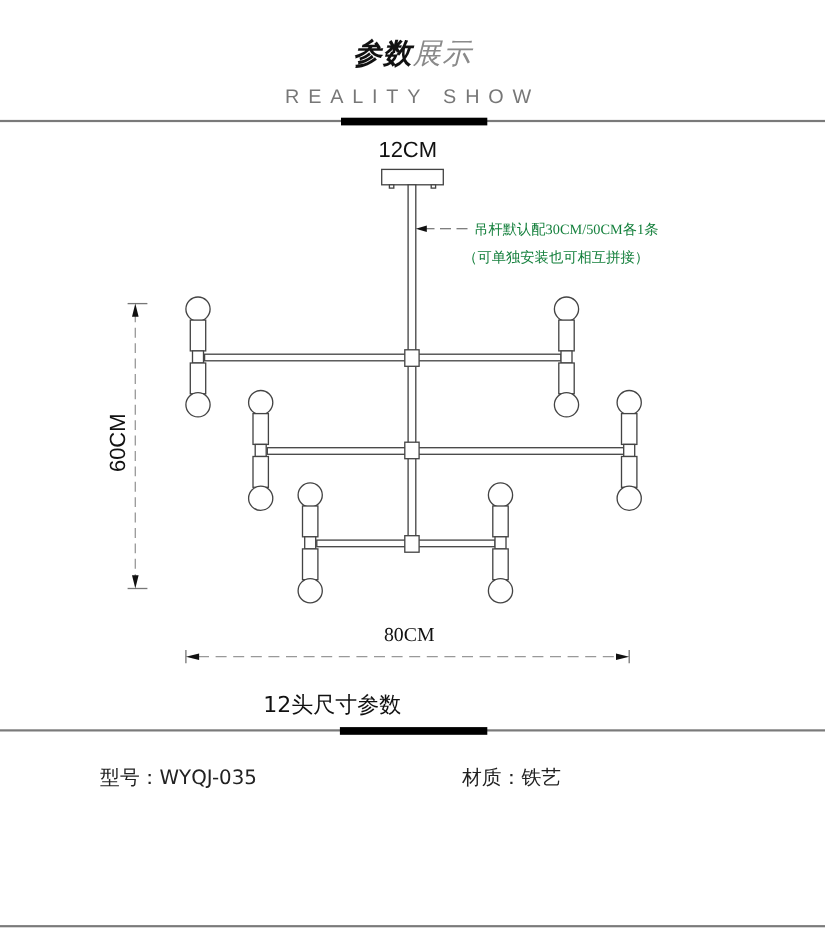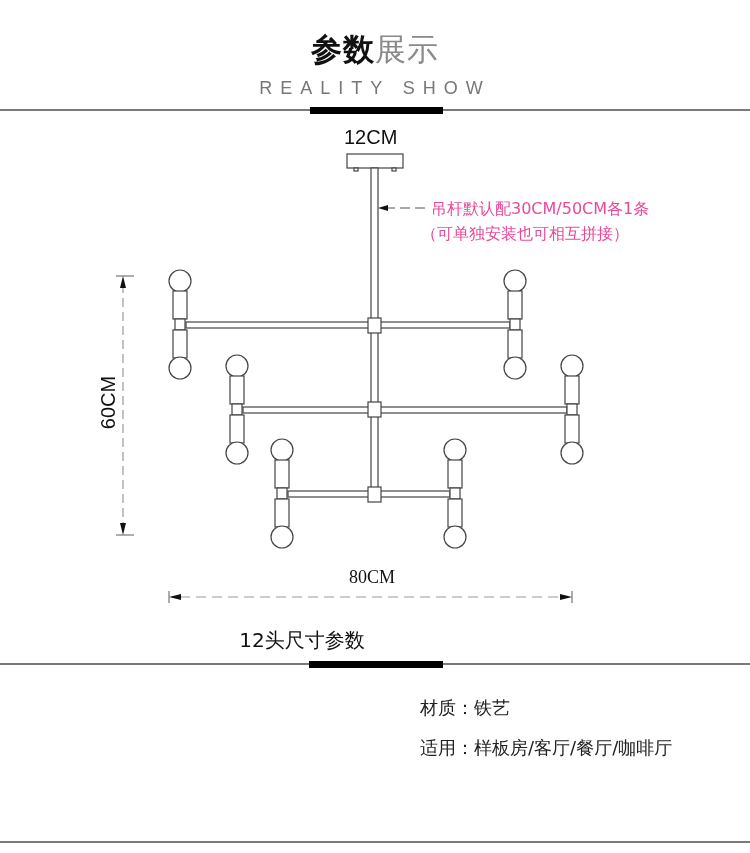--- a/index.html
+++ b/index.html
@@ -1,28 +1,28 @@
 <!DOCTYPE html>
 <html><head>
 <meta charset="utf-8">
 <style>
   html, body { margin: 0; padding: 0; background: #ffffff; }
   body { width: 750px; height: 853px; position: relative; overflow: hidden;
          font-family: "DejaVu Sans", "Liberation Sans", sans-serif; color: #222; }
   .abs { position: absolute; }
   .title-wrap { left: 0; top: 24px; width: 750px; text-align: center; }
-  .title { font-size: 31px; letter-spacing: 1px; line-height: 50px; }
+  .title { font-size: 26px; letter-spacing: 1px; line-height: 50px; font-style: italic; }
   .title .bold { font-weight: bold; color: #111; }
   .title .light { color: #8a8a8a; font-weight: normal; }
   .subtitle { left: 0; top: 78px; width: 750px; text-align: center; font-size: 18px;
               letter-spacing: 8px; color: #777; font-family: "Liberation Sans", sans-serif; }
   .hline { height: 2px; background: #7a7a7a; left: 0; width: 750px; }
   .hbar { height: 7px; background: #000; }
   .drawing { left: 0; top: 0; width: 750px; height: 620px; }
-  .note { color: #ec4899; font-size: 16px; line-height: 24px; white-space: nowrap; }
+  .note { color: #15803d; font-size: 13px; line-height: 24px; white-space: nowrap; font-family: Liberation Serif, serif; }
   .dim-label { font-family: "Liberation Sans", sans-serif; font-size: 20px; color: #111; }
   .dim-serif { font-family: "Liberation Serif", serif; font-size: 18px; color: #111; }
   .vlabel { transform: rotate(-90deg); transform-origin: center; }
   .section-title { left: 0; top: 627px; width: 604px; text-align: center; font-size: 20px; color: #111; }
   .spec { font-size: 18px; color: #222; white-space: nowrap; line-height: 24px; }
   .spec .lbl { color: #222; }
 </style>
 </head>
 <body>
 
@@ -106,24 +106,24 @@
 <div class="abs note" style="left:431px; top:197px;">吊杆默认配30CM/50CM各1条</div>
 <div class="abs note" style="left:421px; top:222px;">（可单独安装也可相互拼接）</div>
 <div class="abs dim-label vlabel" style="left:80px; top:391px; width:56px; text-align:center;">60CM</div>
 <div class="abs dim-serif" style="left:349px; top:567px;">80CM</div>
 
 <div class="abs section-title">12头尺寸参数</div>
 <div class="abs hline" style="top:663px;"></div>
 <div class="abs hbar" style="top:661px; left:309px; width:134px;"></div>
 
 <div class="abs" style="left:91px; top:696px;">
+  <div class="spec" style="margin-bottom:16px;">
+    <span class="lbl">型号：</span><span>WYQJ-035</span>
+  </div>
 </div>
 
 <div class="abs" style="left:420px; top:696px;">
   <div class="spec" style="margin-bottom:16px;">
     <span class="lbl">材质：</span><span>铁艺</span>
   </div>
-  <div class="spec">
-    <span class="lbl">适用：</span><span>样板房/客厅/餐厅/咖啡厅</span>
-  </div>
 </div>
 
 <div class="abs hline" style="top:841px;"></div>
 
 </body></html>

